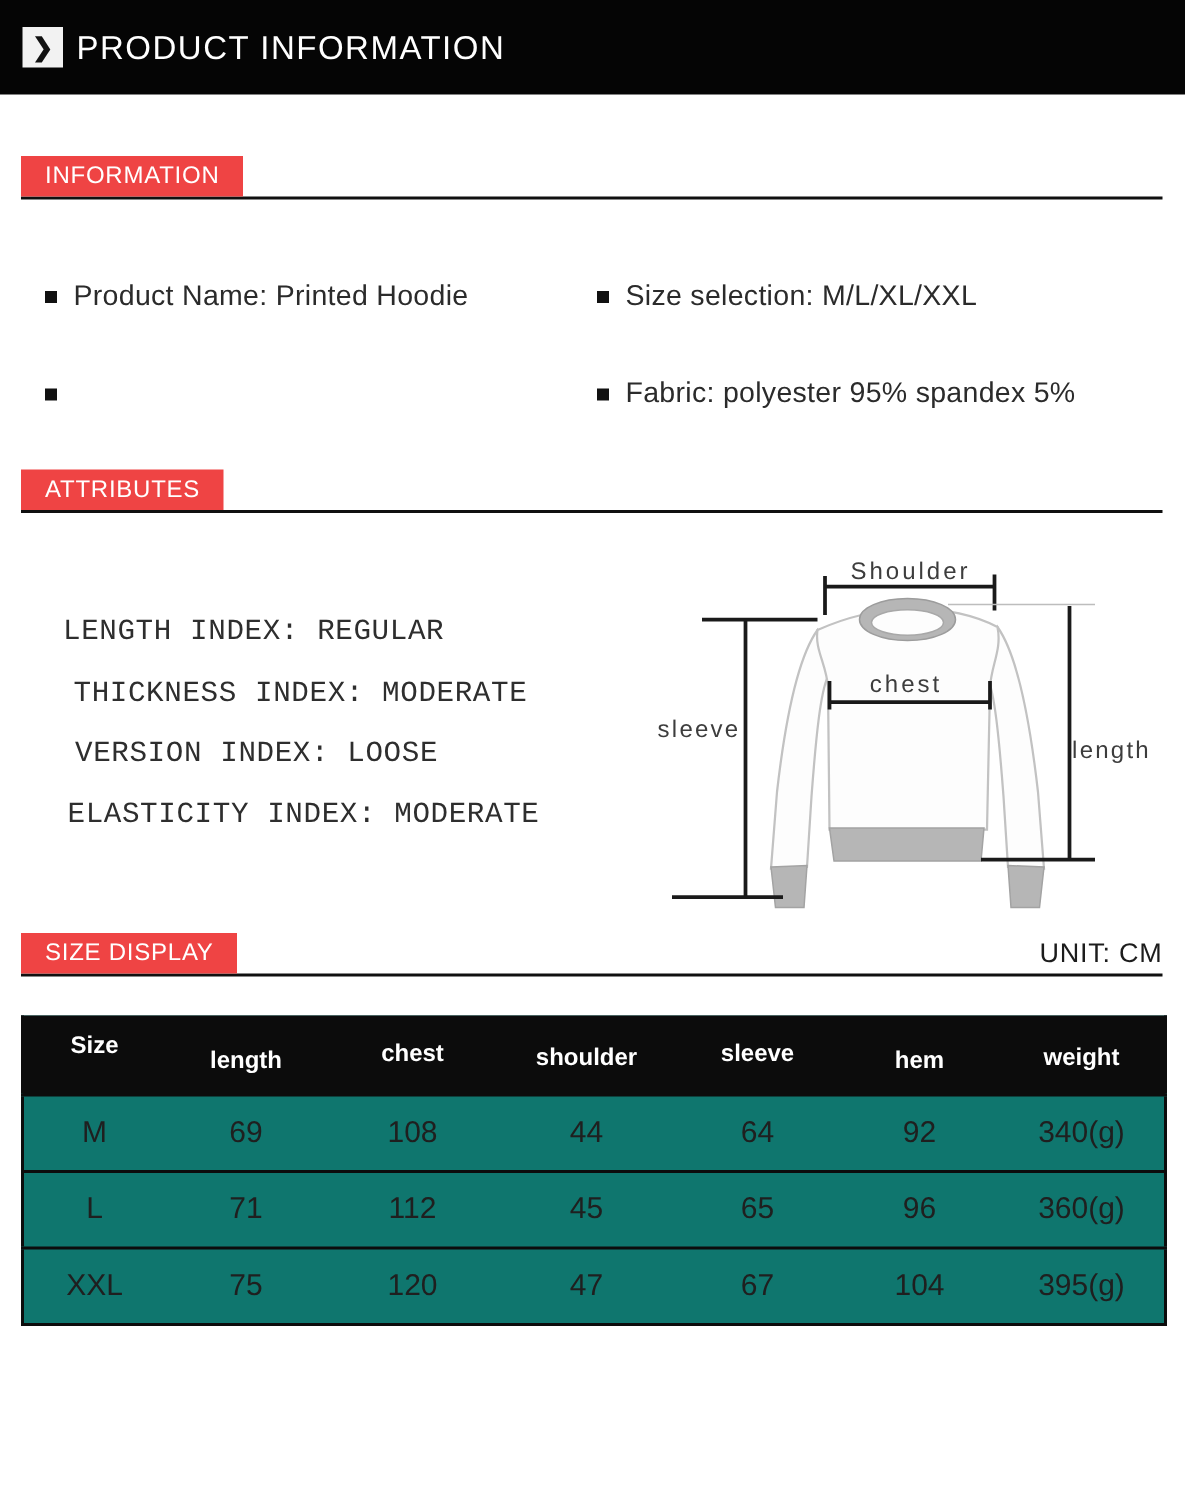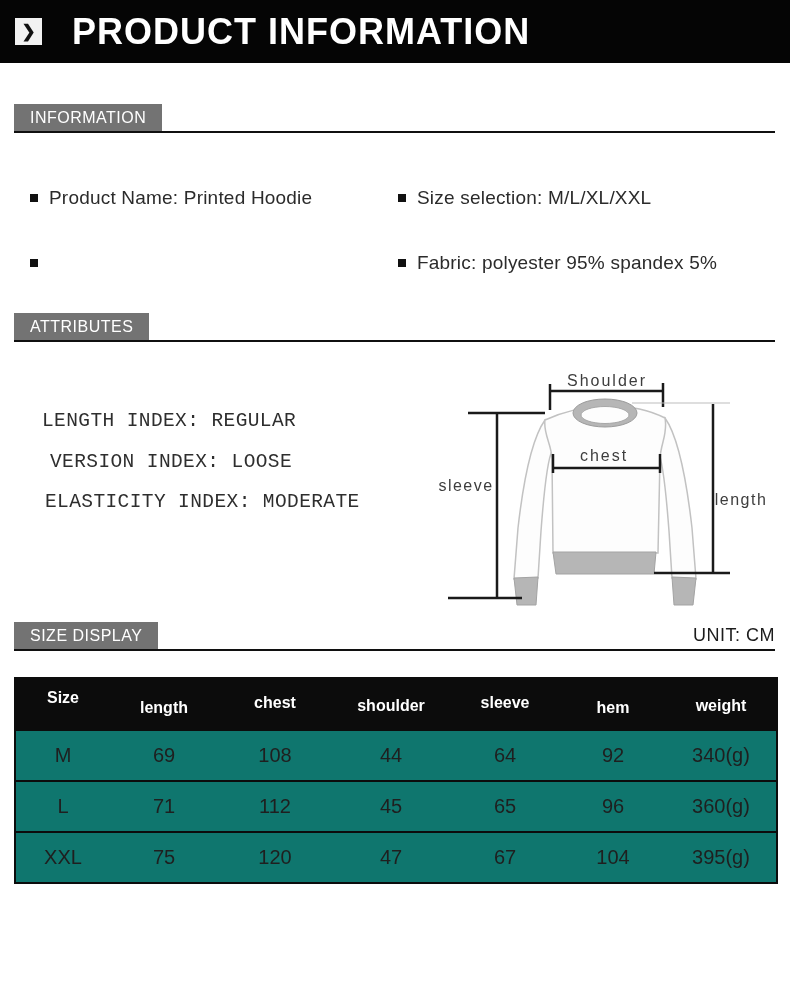--- a/index.html
+++ b/index.html
@@ -5,25 +5,25 @@
   html,body{margin:0;padding:0;background:#fff;}
   #page{position:relative;width:790px;height:1000px;background:#fff;overflow:hidden;
         font-family:"Liberation Sans",sans-serif;color:#2d2d2d;}
 
   
   .banner{position:absolute;left:0;top:0;width:790px;height:63px;background:#050505;
           display:flex;align-items:center;}
   .banner-icon{width:27px;height:27px;background:#f2f2f2;margin-left:15px;
                display:flex;align-items:center;justify-content:center;
                font-size:17px;font-weight:700;color:#111;}
-  .banner-title{color:#fff;font-size:36px;letter-spacing:1px;margin-left:30px;font-weight:700;}
+  .banner-title{color:#fff;font-size:22px;letter-spacing:1px;margin-left:9px;font-weight:400;}
 
   
   .section-bar{position:absolute;left:14px;width:761px;height:27px;border-bottom:2px solid #101010;}
-  .section-label{display:inline-block;background:#737373;color:#fff;font-size:16px;
+  .section-label{display:inline-block;background:#ef4444;color:#fff;font-size:16px;
                  letter-spacing:.5px;padding:5px 16px 4px 16px;height:18px;line-height:18px;}
   .unit{position:absolute;right:0;top:3px;font-size:18px;color:#1c1c1c;letter-spacing:.5px;margin-left:48px;}
 
   
   .info-grid{position:absolute;left:30px;top:183px;width:748px;display:grid;
              grid-template-columns:368px 380px;row-gap:36px;}
   .info-item{display:flex;align-items:center;height:29px;}
   .bullet{width:8px;height:8px;background:#111;margin-right:11px;flex:0 0 8px;}
   .info-text{font-size:19px;color:#2b2b2b;letter-spacing:.2px;}
 
@@ -74,20 +74,21 @@
         <span class="info-text">Fabric: polyester 95% spandex 5%</span>
       </div>
     </div>
 
   <div class="section-bar" style="top:313px">
     <span class="section-label">ATTRIBUTES</span>
   </div>
 
   <div class="attr-list">
       <div class="attr-item" style="padding-left: 0px;">LENGTH INDEX: REGULAR</div>
+      <div class="attr-item" style="padding-left: 7px;">THICKNESS INDEX: MODERATE</div>
       <div class="attr-item" style="padding-left: 8px;">VERSION INDEX: LOOSE</div>
       <div class="attr-item" style="padding-left: 3px;">ELASTICITY INDEX: MODERATE</div>
     </div>
 
   <svg class="diagram" viewBox="0 0 358 250">
 
     <path d="M113,57 C98,78 90,130 86,165 L82,216 L106,215 L109,168 C112,128 115,98 120,88 C121,75 115,62 113,57 Z" fill="#fdfdfd" stroke="#c2c2c2" stroke-width="1.5"></path>
     <path d="M233,55 C248,76 256,130 260,165 L264,216 L240,215 L237,168 C234,128 231,98 226,88 C225,75 231,62 233,55 Z" fill="#fdfdfd" stroke="#c2c2c2" stroke-width="1.5"></path>
 
     <path d="M113,57 Q142,44 172,43 Q208,42 233,55 C236,70 229,80 228,95 L226,190 L121,190 L120,95 C119,80 111,70 113,57 Z" fill="#fdfdfd" stroke="#c2c2c2" stroke-width="1.5"></path>

